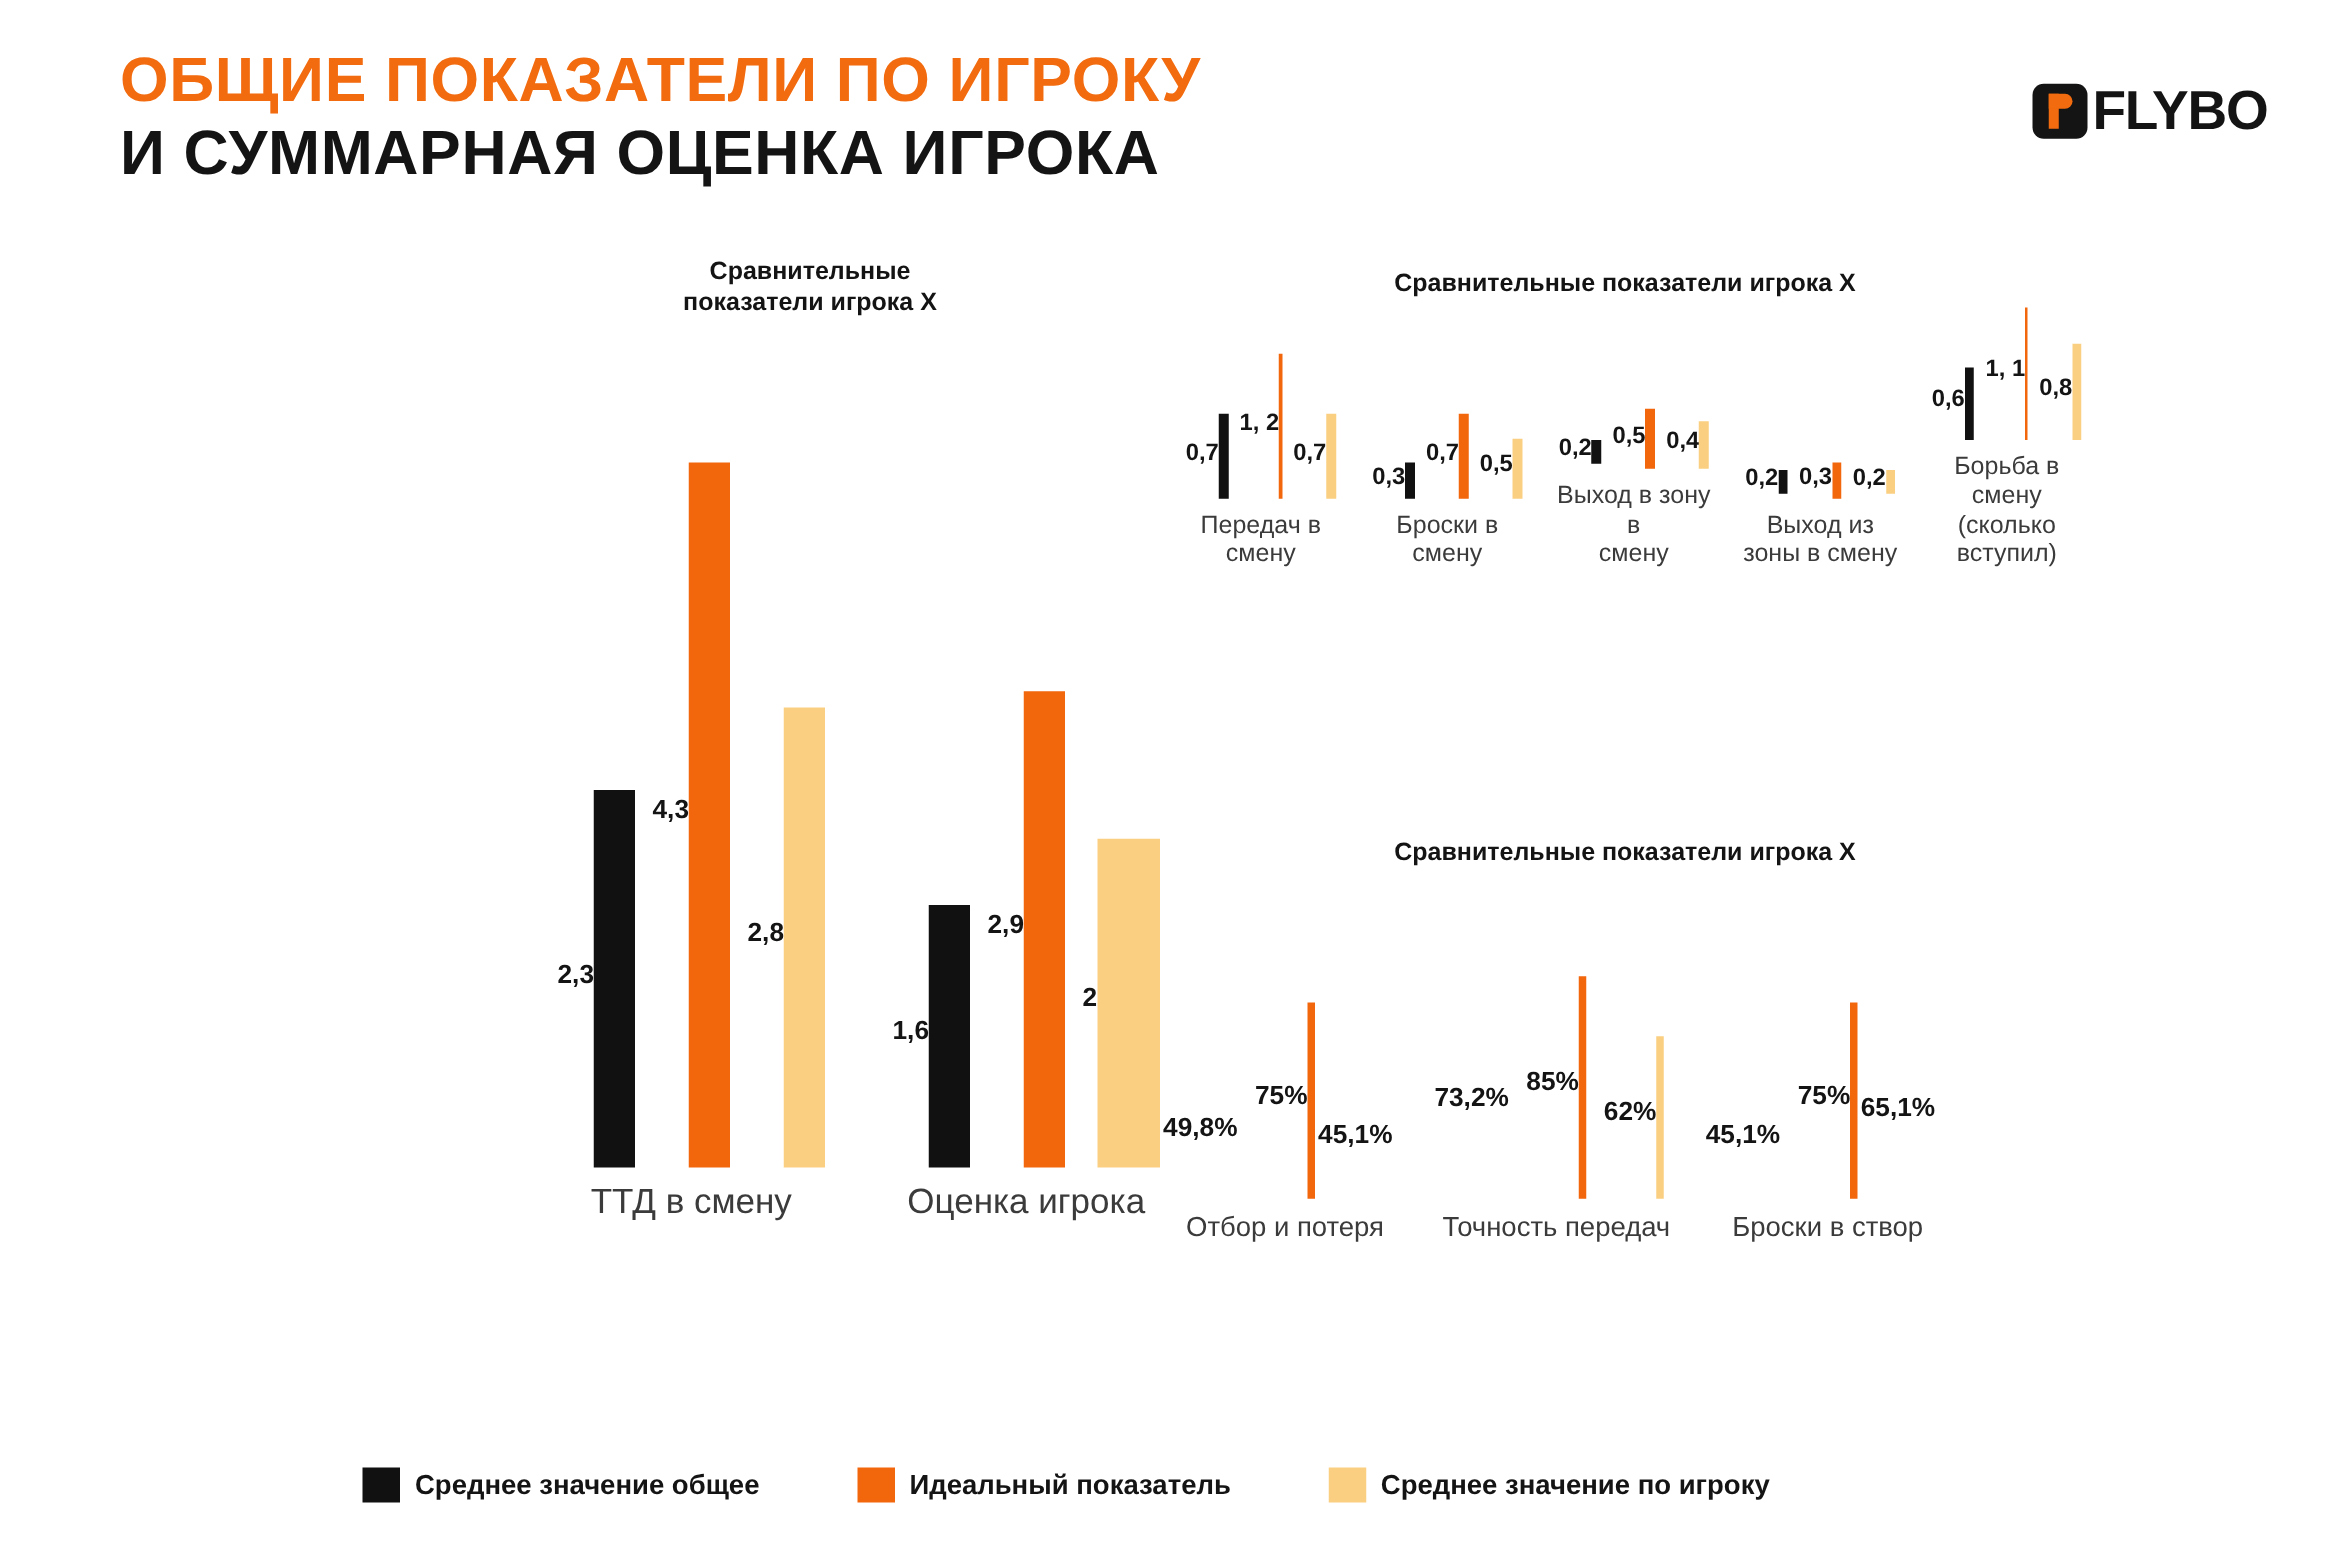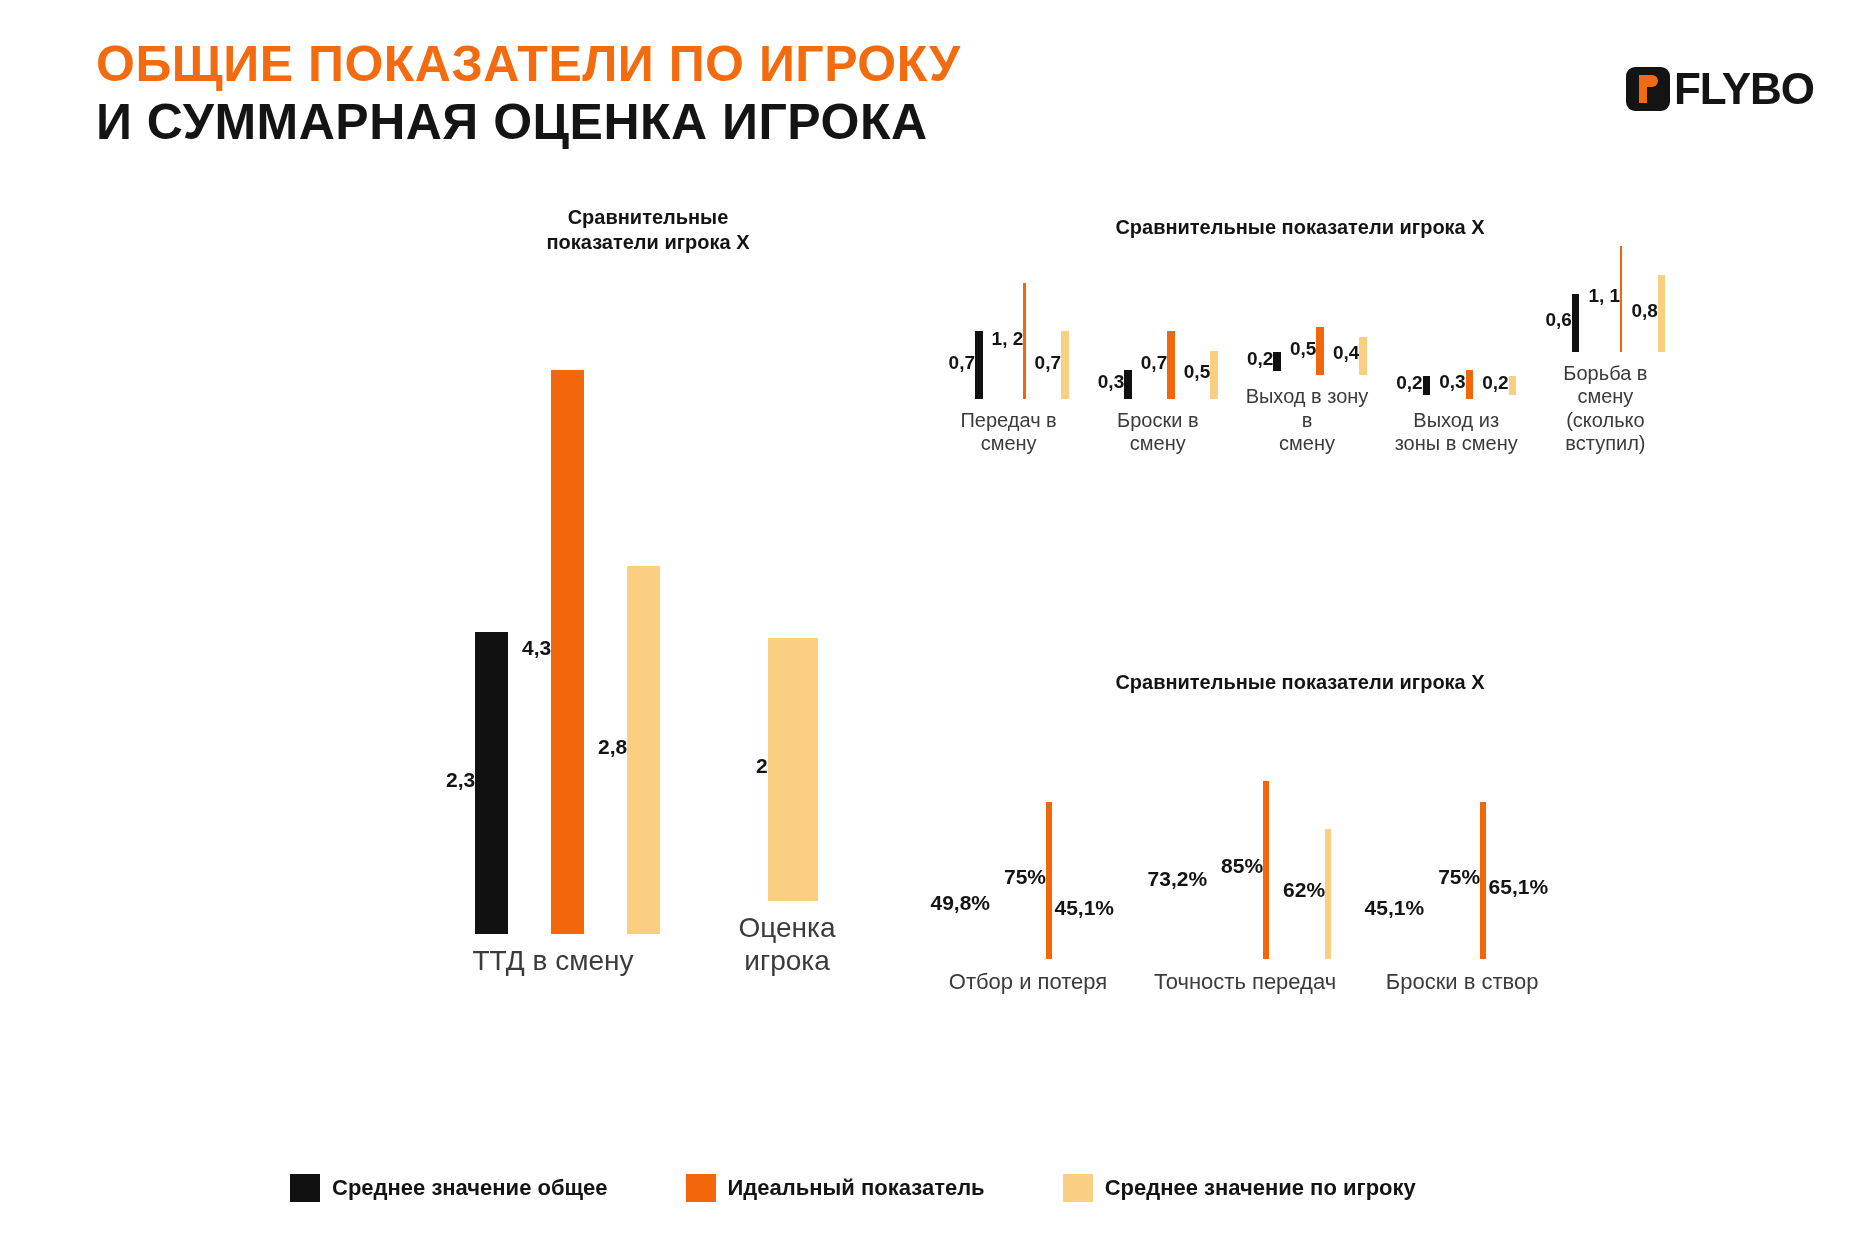--- a/index.html
+++ b/index.html
@@ -232,20 +232,28 @@
           <div class="bar-wrap">
             <div class="bar-val">2,8</div>
             <div class="bar" style="background: rgb(251, 207, 129); height: 367.5px;"></div>
           </div>
         </div>
         <div class="cat-label">ТТД в смену</div>
       </div>
       <div class="group">
         <div class="bars" style="height: 700px;">
           <div class="bar-wrap">
+            <div class="bar-val">1,6</div>
+            <div class="bar" style="background: rgb(17, 17, 17); height: 210px;"></div>
+          </div>
+          <div class="bar-wrap">
+            <div class="bar-val">2,9</div>
+            <div class="bar" style="background: rgb(242, 102, 12); height: 380.625px;"></div>
+          </div>
+          <div class="bar-wrap">
             <div class="bar-val">2</div>
             <div class="bar" style="background: rgb(251, 207, 129); height: 262.5px;"></div>
           </div>
         </div>
         <div class="cat-label">Оценка игрока</div>
       </div>
     </div>
 </div>
 
 <div id="chart-b">

